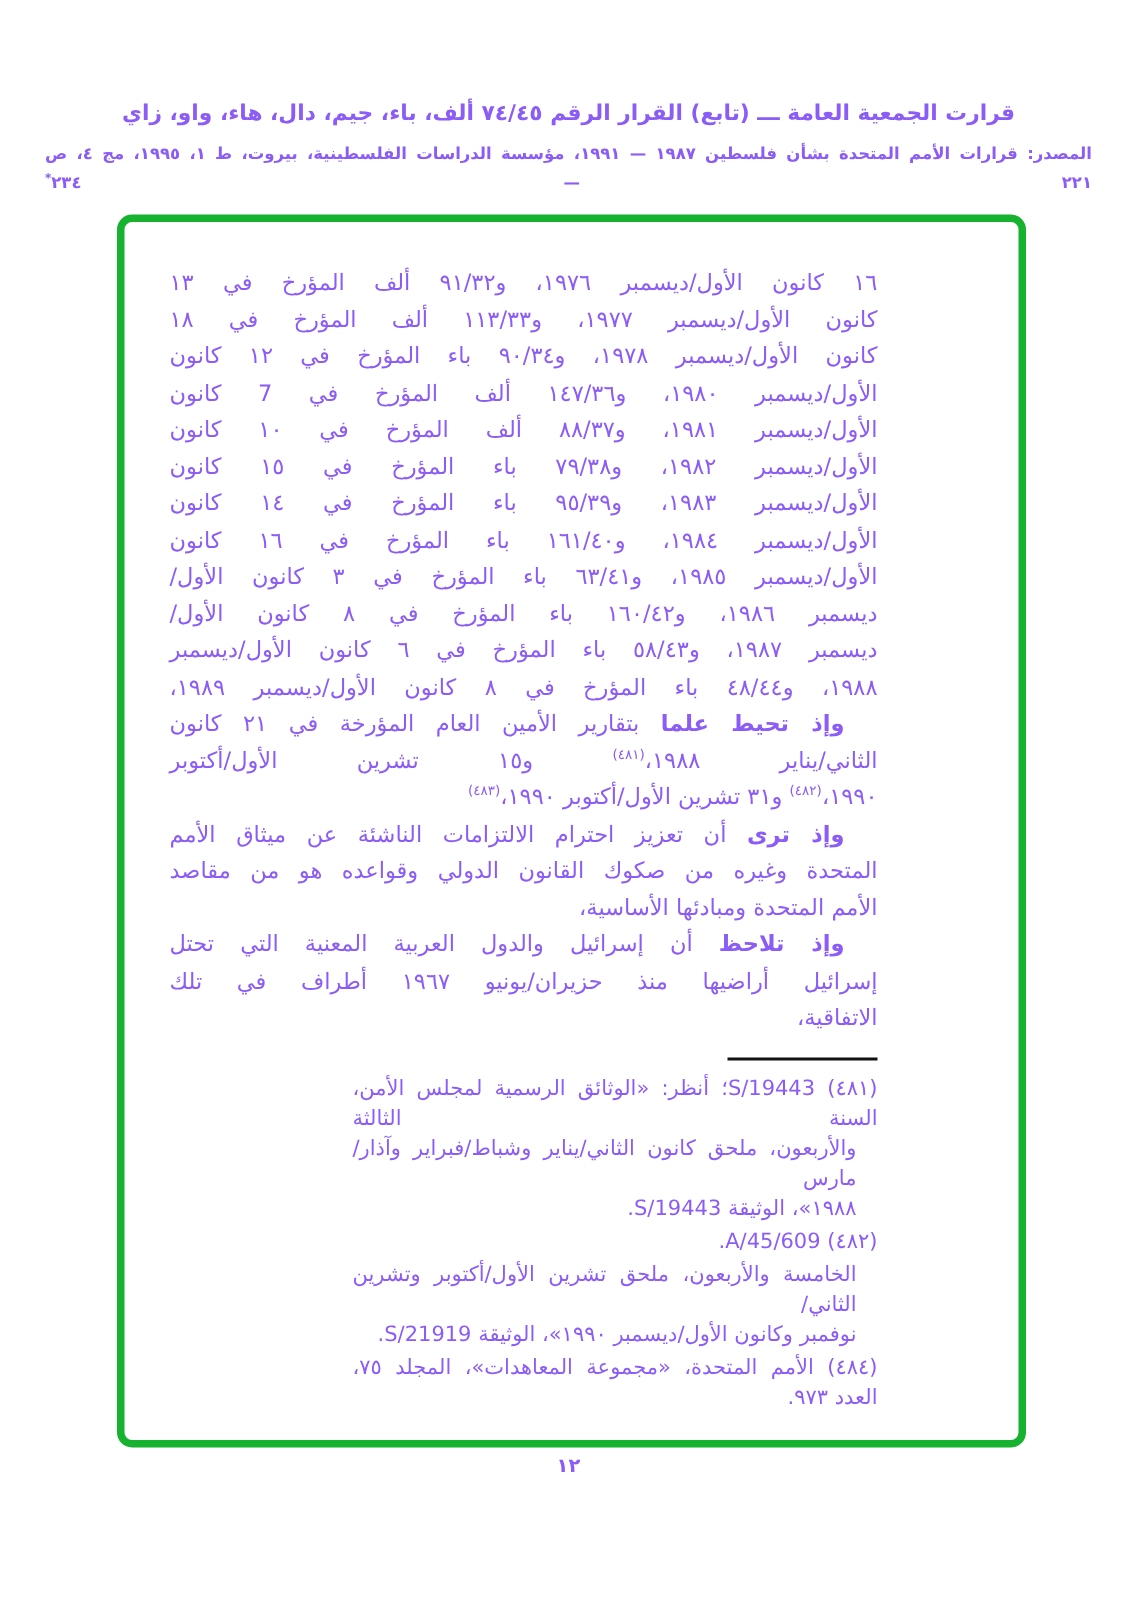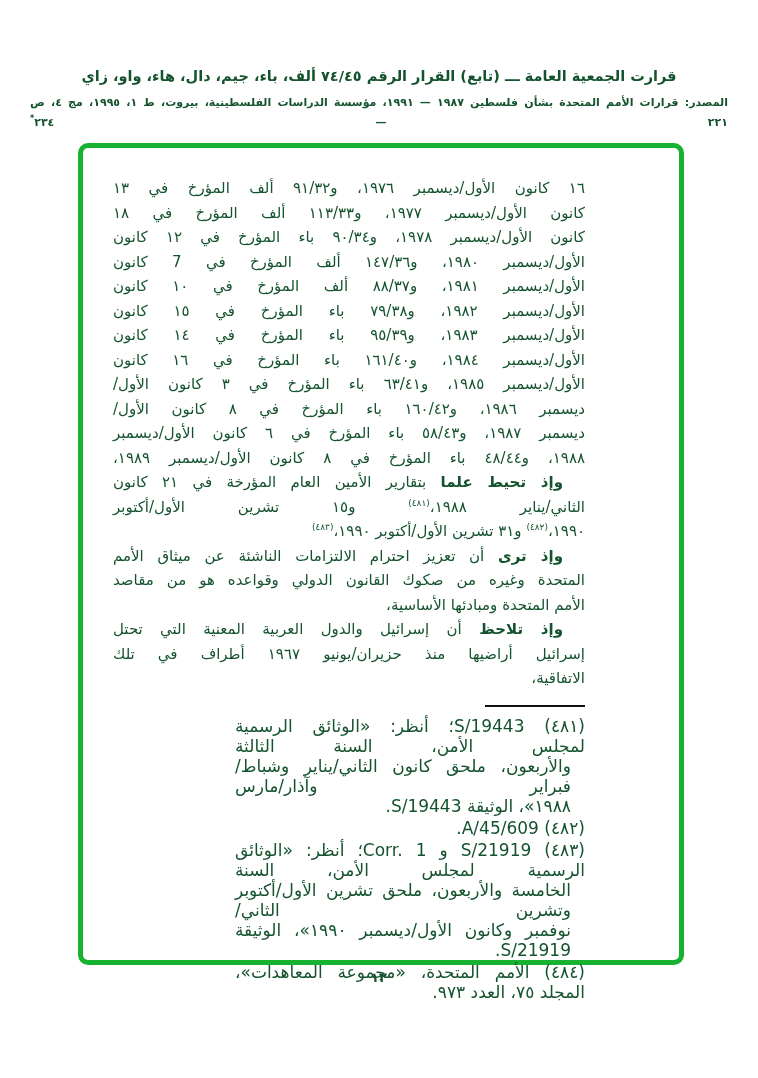--- a/index.html
+++ b/index.html
@@ -1,18 +1,18 @@
 <!DOCTYPE html>
 <html lang="ar" dir="rtl"><head>
 <meta charset="utf-8">
 <style>
   html,body{margin:0;padding:0;background:#ffffff;}
   .page{
     position:relative;width:758px;height:1078px;background:#ffffff;
-    font-family:"DejaVu Sans",sans-serif;color:#14532d;direction:rtl;overflow:hidden;
+    font-family:"DejaVu Sans",sans-serif;color:#8b5cf6;direction:rtl;overflow:hidden;
   }
   .header{position:absolute;top:66px;left:30px;right:30px;}
   .hdr-title{
     text-align:center;font-weight:bold;font-size:14.5px;line-height:20px;letter-spacing:0;
   }
   .hdr-source{
     margin-top:9px;font-weight:bold;font-size:11px;line-height:16px;
     text-align:justify;text-align-last:justify;word-spacing:1px;
   }
   .hdr-source sup{font-size:8px;}
@@ -23,21 +23,21 @@
   .content{
     position:absolute;top:28px;right:94px;width:472px;
     font-size:15px;line-height:24.5px;
   }
   .line{text-align:justify;text-align-last:justify;}
   .line.last{text-align-last:right;}
   .line.indent{padding-right:22px;}
   .line b{font-weight:bold;}
   .sup{font-size:9px;vertical-align:super;line-height:0;}
   .fns{
-    width:350px;margin-top:14px;font-size:17px;line-height:20px;margin-left:12px;
+    width:350px;margin-top:14px;font-size:14px;line-height:20px;margin-left:12px;
   }
   .fn-rule{width:100px;border-top:2px solid #111;margin-bottom:9px;}
   .fl{text-align:justify;text-align-last:justify;}
   .fl.cont{padding-right:14px;}
   .fl.last{text-align-last:right;}
   .fn-block{margin-bottom:2px;}
   .pageno{
     position:absolute;top:970px;left:0;width:758px;text-align:center;
     font-size:13px;font-weight:bold;
   }
@@ -109,21 +109,20 @@
           <div class="fl">(٤٨١) S/19443؛ أنظر: «الوثائق الرسمية لمجلس الأمن، السنة الثالثة</div>
           <div class="fl cont">والأربعون، ملحق كانون الثاني/يناير وشباط/فبراير وآذار/مارس</div>
           <div class="fl cont last">١٩٨٨»، الوثيقة S/19443.</div>
         </div>
 
         <div class="fn-block">
           <div class="fl last">(٤٨٢) A/45/609.</div>
         </div>
 
         <div class="fn-block">
-          <div class="fl">(٤٨٣) S/21919 و Corr. 1؛ أنظر: «الوثائق الرسمية لمجلس الأمن، السنة</div>
           <div class="fl cont">الخامسة والأربعون، ملحق تشرين الأول/أكتوبر وتشرين الثاني/</div>
           <div class="fl cont last">نوفمبر وكانون الأول/ديسمبر ١٩٩٠»، الوثيقة S/21919.</div>
         </div>
 
         <div class="fn-block">
           <div class="fl last">(٤٨٤) الأمم المتحدة، «مجموعة المعاهدات»، المجلد ٧٥، العدد ٩٧٣.</div>
         </div>
       </div>
 
     </div>

